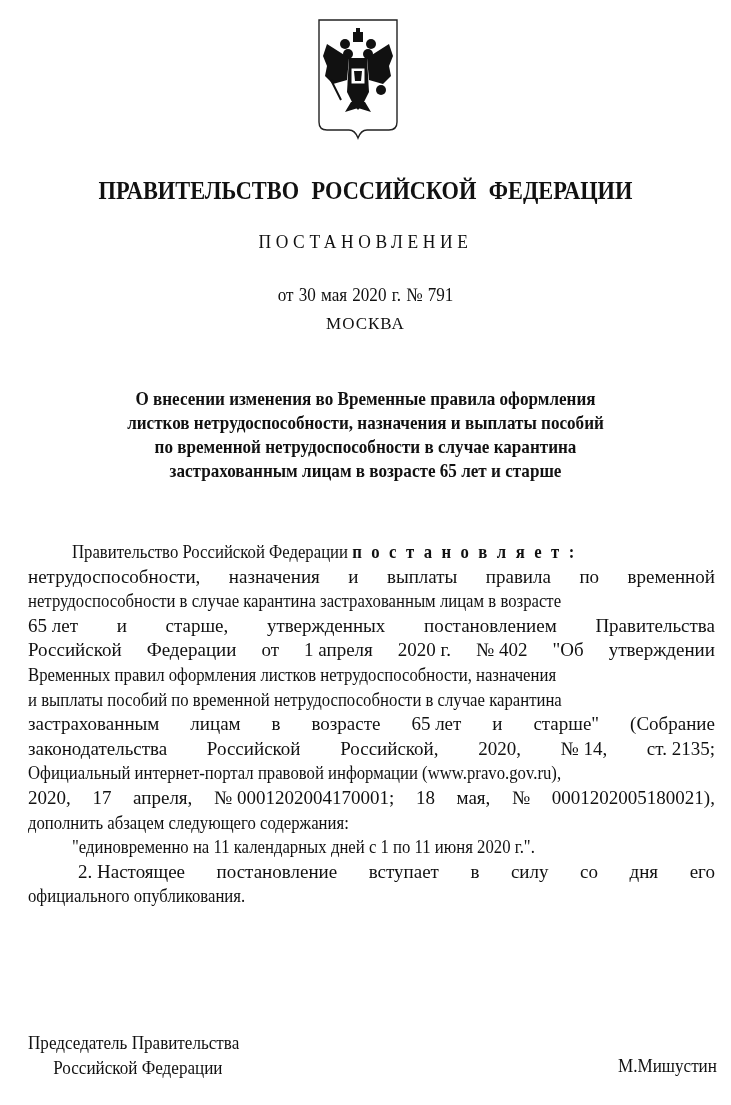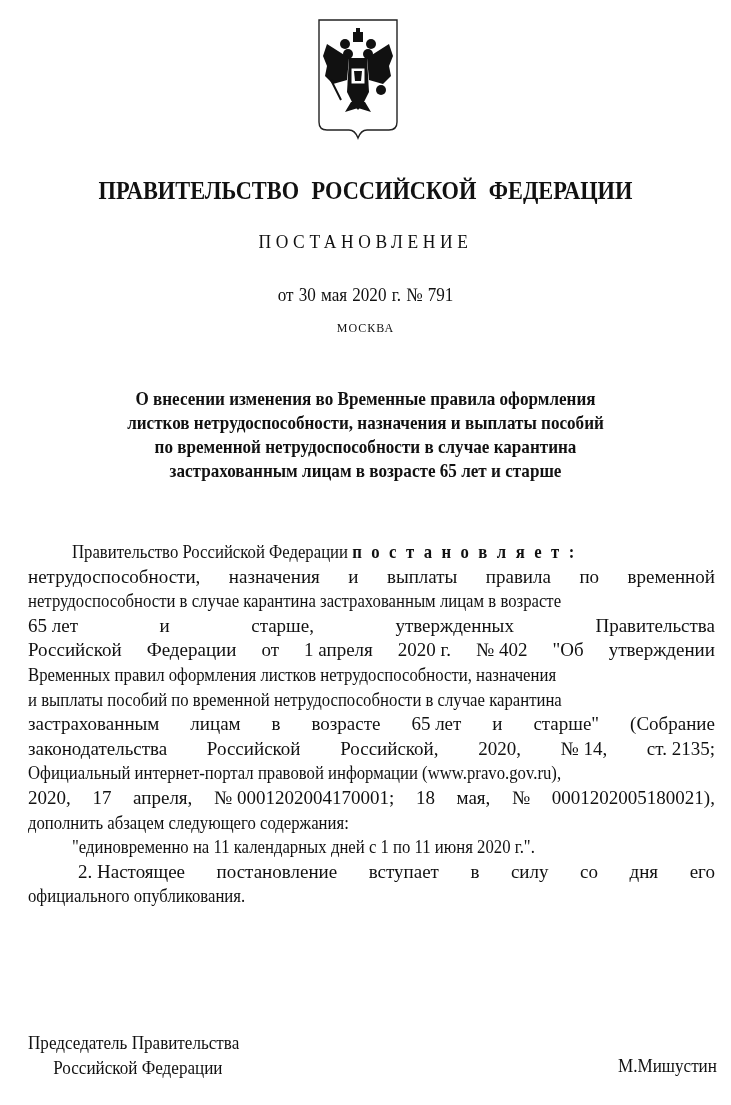--- a/index.html
+++ b/index.html
@@ -2,21 +2,21 @@
 <html><head>
   <meta charset="utf-8">
   <style>
     html, body { margin: 0; padding: 0; background: #ffffff; }
     body { width: 731px; height: 1105px; position: relative; overflow: hidden; color: #111; font-family: "Liberation Serif", serif; }
     .emblem { position: absolute; left: 317px; top: 14px; width: 82px; height: 128px; }
     .abs { position: absolute; left: 0; width: 731px; text-align: center; white-space: nowrap; }
     .gov-title { top: 176px; font-size: 26px; font-weight: bold; letter-spacing: 0px; transform: scaleX(0.86); transform-origin: center; word-spacing: 8px; }
     .doc-type { top: 231px; font-size: 19px; letter-spacing: 5px; transform: scaleX(0.92); }
     .doc-date { top: 284px; font-size: 19px; transform: scaleX(0.9); word-spacing: 1px; }
-    .doc-city { top: 321px; font-size: 12px; letter-spacing: 1px; }
+    .doc-city { top: 314px; font-size: 17px; letter-spacing: 1px; }
     .subject { top: 387px; font-size: 19px; font-weight: bold; line-height: 24px; transform: scaleX(0.9); transform-origin: center; }
     .subject div { height: 24px; }
     .body-text { position: absolute; left: 28px; top: 540px; width: 687px; font-size: 19px; line-height: 24.6px; }
     .line { display: flex; justify-content: space-between; height: 24.6px; white-space: nowrap; }
     .line.left { justify-content: flex-start; }
     .line span { display: inline-block; }
     .indent { padding-left: 50px; }
     .cond { transform: scaleX(0.88); transform-origin: left; }
     .spaced-bold { font-weight: bold; letter-spacing: 3px; }
     .sig-left { position: absolute; left: 28px; top: 1030px; font-size: 19px; line-height: 25px; transform: scaleX(0.9); transform-origin: left; }
@@ -79,20 +79,21 @@
         <span>временной</span>
       </div>
       <div class="line left cond">
         <span>нетрудоспособности в случае карантина застрахованным лицам в возрасте</span>
       </div>
       <div class="line">
         <span>65 лет</span>
         <span>и</span>
         <span>старше,</span>
         <span>утвержденных</span>
+        <span>постановлением</span>
         <span>Правительства</span>
       </div>
       <div class="line">
         <span>Российской</span>
         <span>Федерации</span>
         <span>от</span>
         <span>1 апреля</span>
         <span>2020 г.</span>
         <span>№ 402</span>
         <span>"Об</span>

